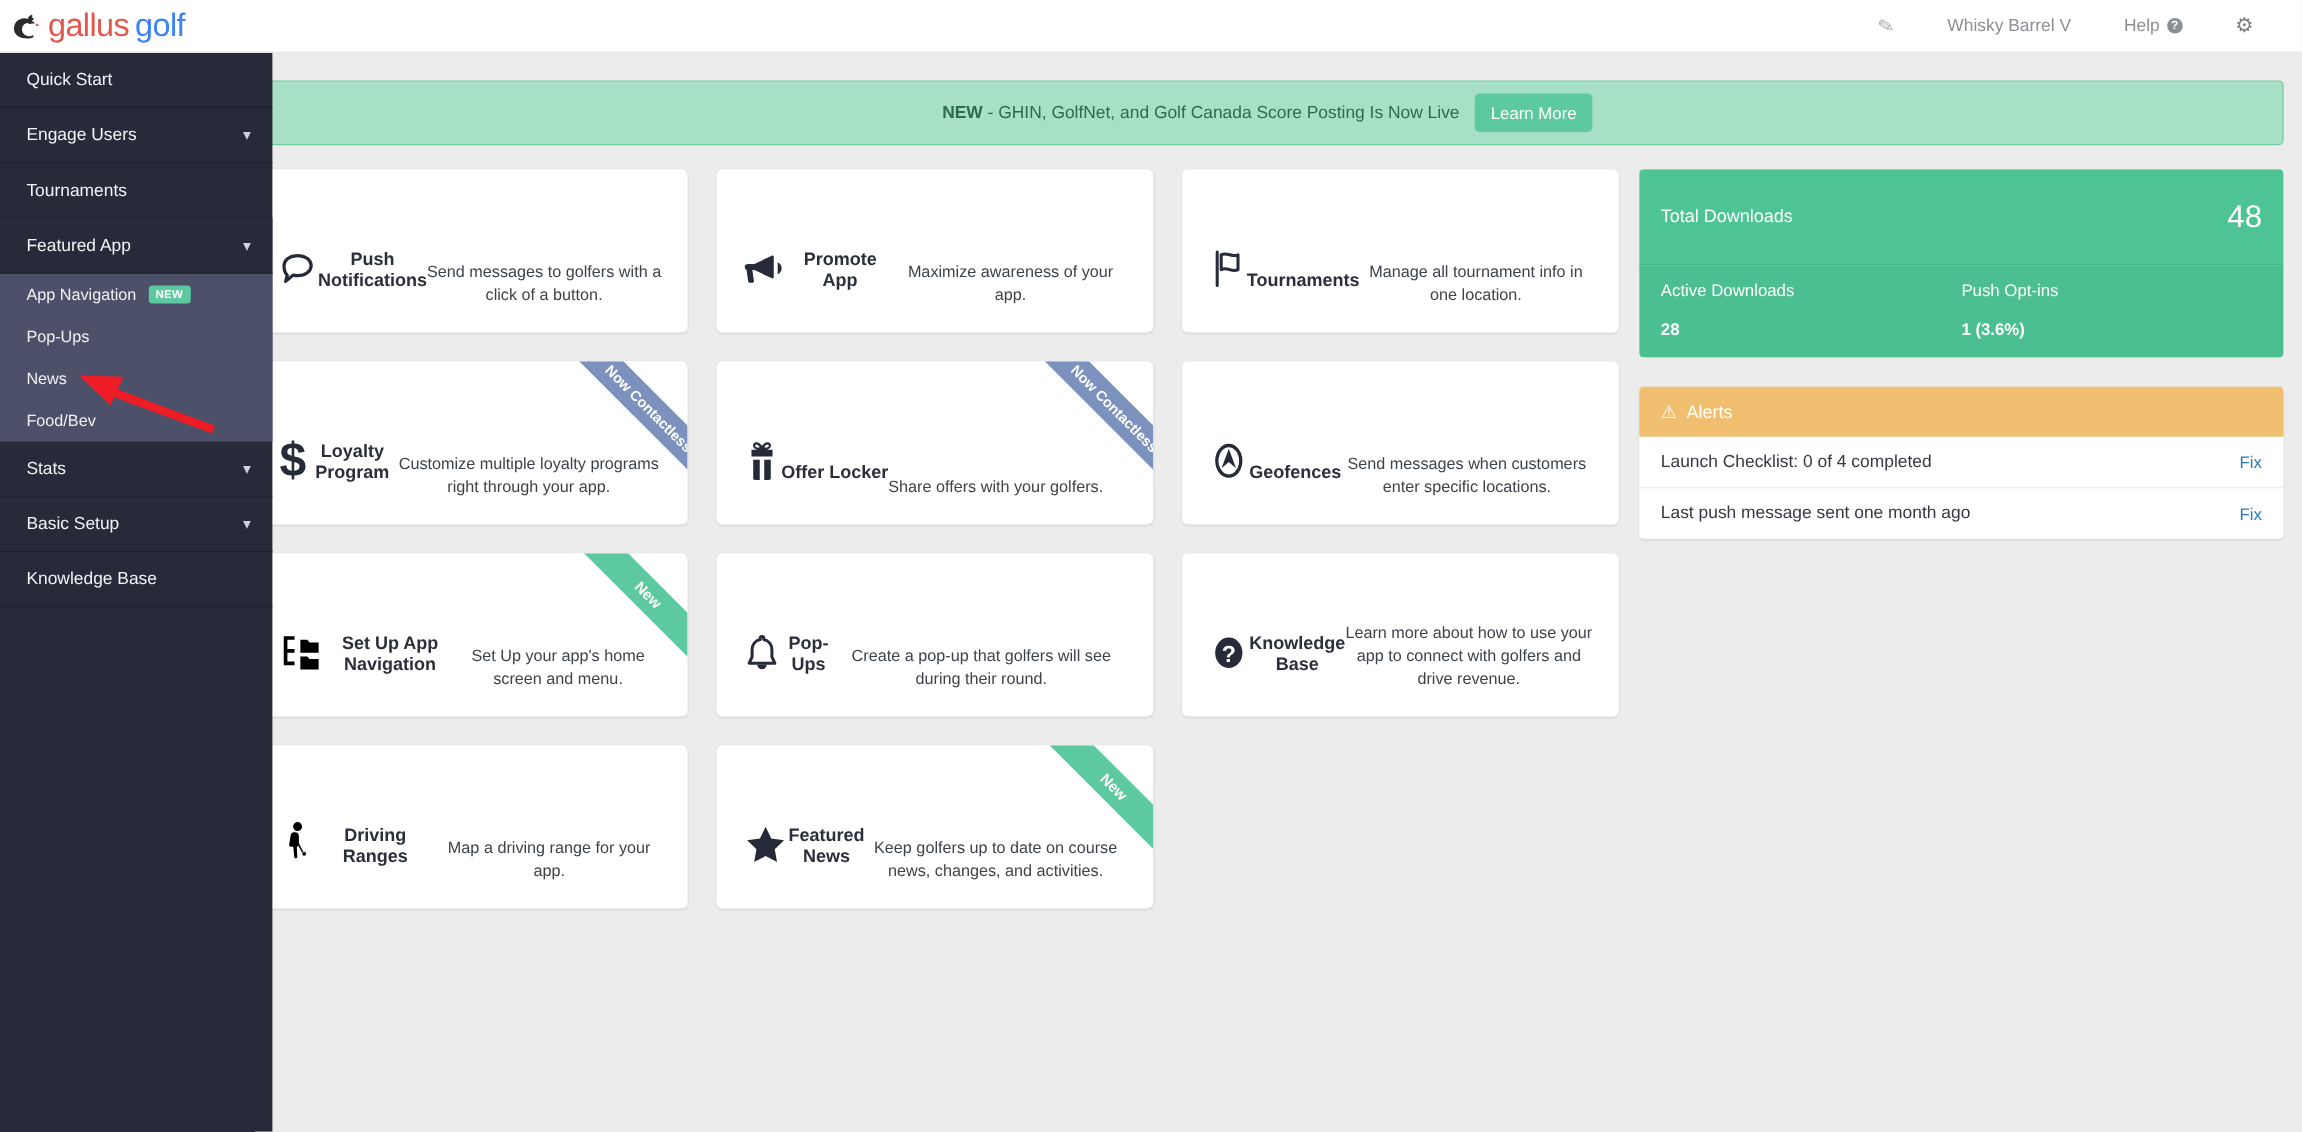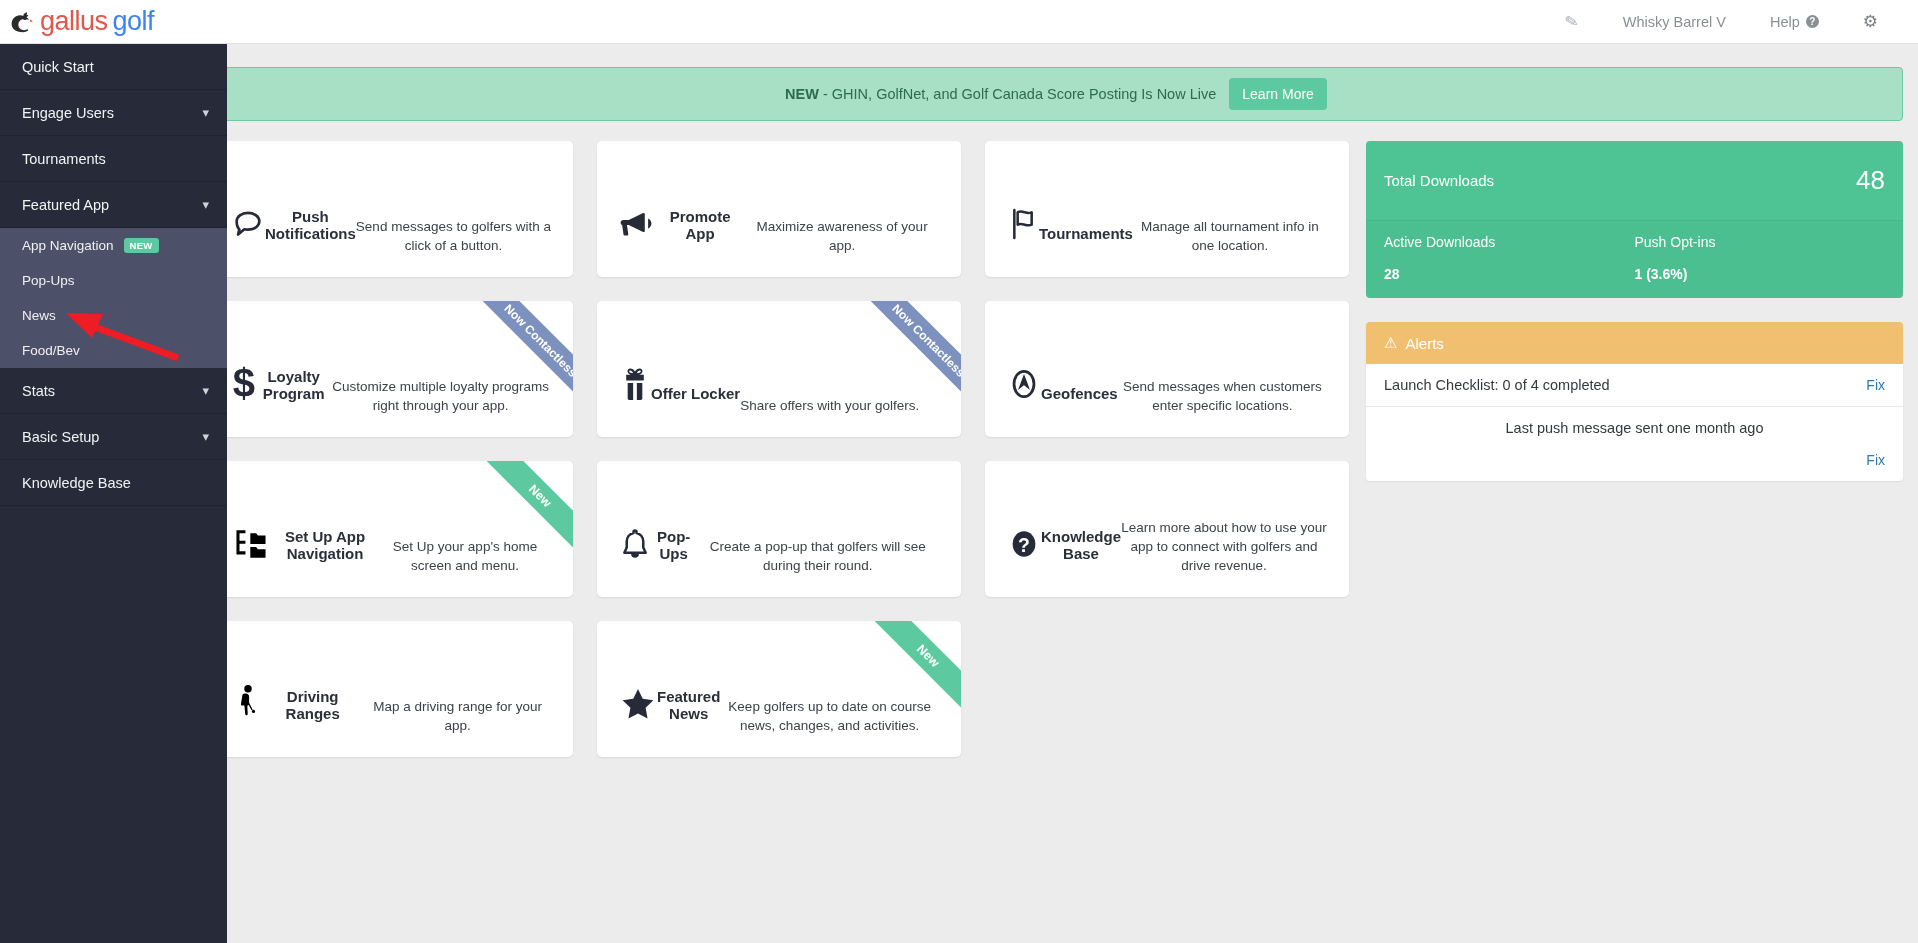--- a/index.html
+++ b/index.html
@@ -152,21 +152,21 @@
     background: #f0c070; color: #ffffff;
     padding: 12px 18px; font-size: 15px;
     display: flex; align-items: center; gap: 8px;
   }
   .alert-row {
     background: #ffffff; display: flex; align-items: center;
     padding: 13px 18px; font-size: 14.5px; color: #35393f;
     border-bottom: 1px solid #e9e9e9;
     gap: 16px;
   }
-  .alert-row:last-child { border-bottom: none; flex-direction: column; }
+  .alert-row:last-child { border-bottom: none; }
   .alert-fix { margin-left: auto; color: #2b7ab8; font-size: 14px; cursor: pointer; }
 
   
   .annot { position: absolute; left: 0; top: 0; width: 1918px; height: 943px; pointer-events: none; z-index: 50; }
 </style>
 </head>
 <body>
 
 <div class="topbar">
   <div class="logo-wrap">

